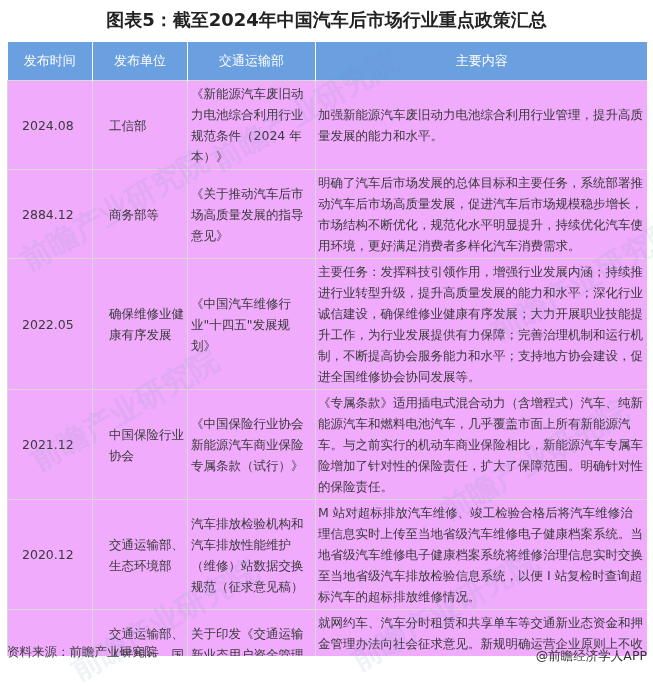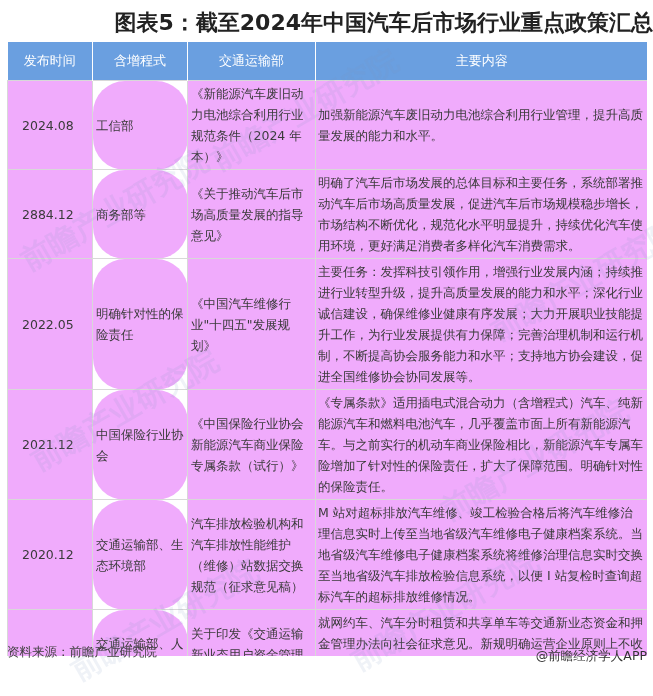--- a/index.html
+++ b/index.html
@@ -13,22 +13,22 @@
       position: relative;
       overflow: hidden;
       font-family: "DejaVu Sans", "Liberation Sans", sans-serif;
       color: #333333;
     }
     .title {
       position: absolute;
       left: 0;
       top: 8px;
       width: 653px;
-      text-align: right;
-      font-size: 22px;
+      text-align: center;
+      font-size: 18px;
       font-weight: bold;
       color: #222222;
       letter-spacing: 0px;
     }
     .table-wrap {
       position: absolute;
       left: 7px;
       top: 42px;
       width: 640px;
       height: 614px;
@@ -54,21 +54,21 @@
       background: #f0abfc;
       border: 1px solid #d8d8d8;
       font-size: 12.5px;
       line-height: 21px;
       vertical-align: middle;
       padding: 2px 2px 2px 3px;
       color: #3a3a3a;
       word-break: break-all;
     }
     td.date { padding-left: 14px; }
-    td.unit { padding-left: 3px; border-radius: 32px; }
+    td.unit { padding-left: 16px; }
     td.content { padding-left: 2px; padding-right: 2px; }
     .r0 td { height: 64px; }
     .r1 td { height: 82px; }
     .r2 td { height: 124px; }
     .r3 td { height: 103px; }
     .r4 td { height: 103px; }
     .r5 td { height: 105px; }
     .watermark {
       position: absolute;
       font-size: 30px;
@@ -102,41 +102,41 @@
   <table>
     <colgroup>
       <col style="width:85px">
       <col style="width:95px">
       <col style="width:128px">
       <col style="width:332px">
     </colgroup>
     <thead>
       <tr>
         <th>发布时间</th>
-        <th>含增程式</th>
+        <th>发布单位</th>
         <th>交通运输部</th>
         <th>主要内容</th>
       </tr>
     </thead>
     <tbody>
       <tr class="r0">
         <td class="date">2024.08</td>
         <td class="unit">工信部</td>
         <td class="policy">《新能源汽车废旧动力电池综合利用行业规范条件（2024 年本）》</td>
         <td class="content">加强新能源汽车废旧动力电池综合利用行业管理，提升高质量发展的能力和水平。</td>
       </tr>
       <tr class="r1">
         <td class="date">2884.12</td>
         <td class="unit">商务部等</td>
         <td class="policy">《关于推动汽车后市场高质量发展的指导意见》</td>
         <td class="content">明确了汽车后市场发展的总体目标和主要任务，系统部署推动汽车后市场高质量发展，促进汽车后市场规模稳步增长，市场结构不断优化，规范化水平明显提升，持续优化汽车使用环境，更好满足消费者多样化汽车消费需求。</td>
       </tr>
       <tr class="r2">
         <td class="date">2022.05</td>
-        <td class="unit">明确针对性的保险责任</td>
+        <td class="unit">确保维修业健康有序发展</td>
         <td class="policy">《中国汽车维修行业"十四五"发展规划》</td>
         <td class="content">主要任务：发挥科技引领作用，增强行业发展内涵；持续推进行业转型升级，提升高质量发展的能力和水平；深化行业诚信建设，确保维修业健康有序发展；大力开展职业技能提升工作，为行业发展提供有力保障；完善治理机制和运行机制，不断提高协会服务能力和水平；支持地方协会建设，促进全国维修协会协同发展等。</td>
       </tr>
       <tr class="r3">
         <td class="date">2021.12</td>
         <td class="unit">中国保险行业协会</td>
         <td class="policy">《中国保险行业协会新能源汽车商业保险专属条款（试行）》</td>
         <td class="content">《专属条款》适用插电式混合动力（含增程式）汽车、纯新能源汽车和燃料电池汽车，几乎覆盖市面上所有新能源汽车。与之前实行的机动车商业保险相比，新能源汽车专属车险增加了针对性的保险责任，扩大了保障范围。明确针对性的保险责任。</td>
       </tr>
       <tr class="r4">

